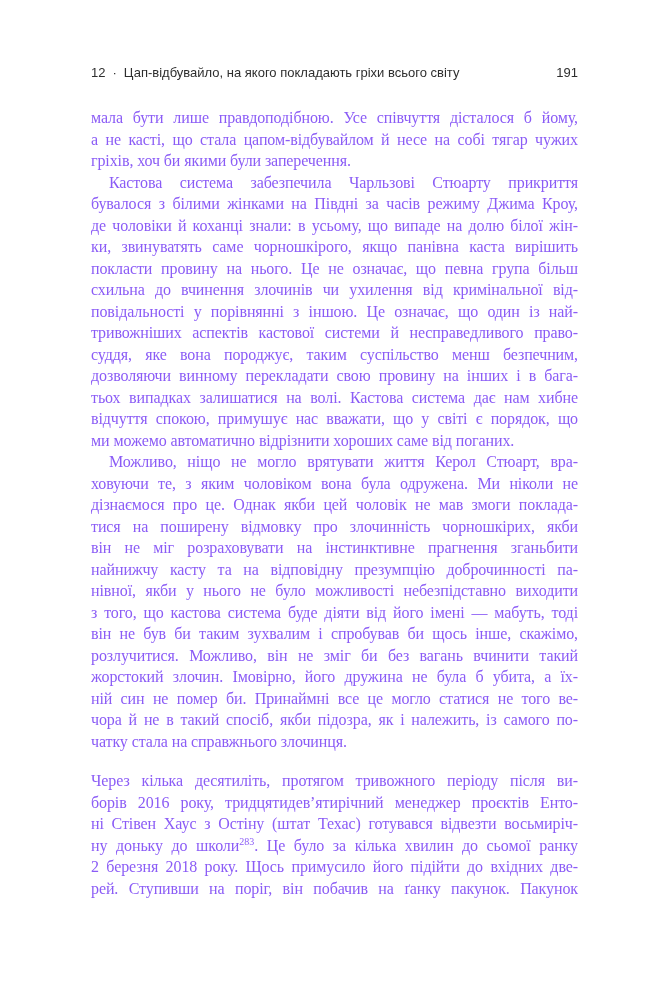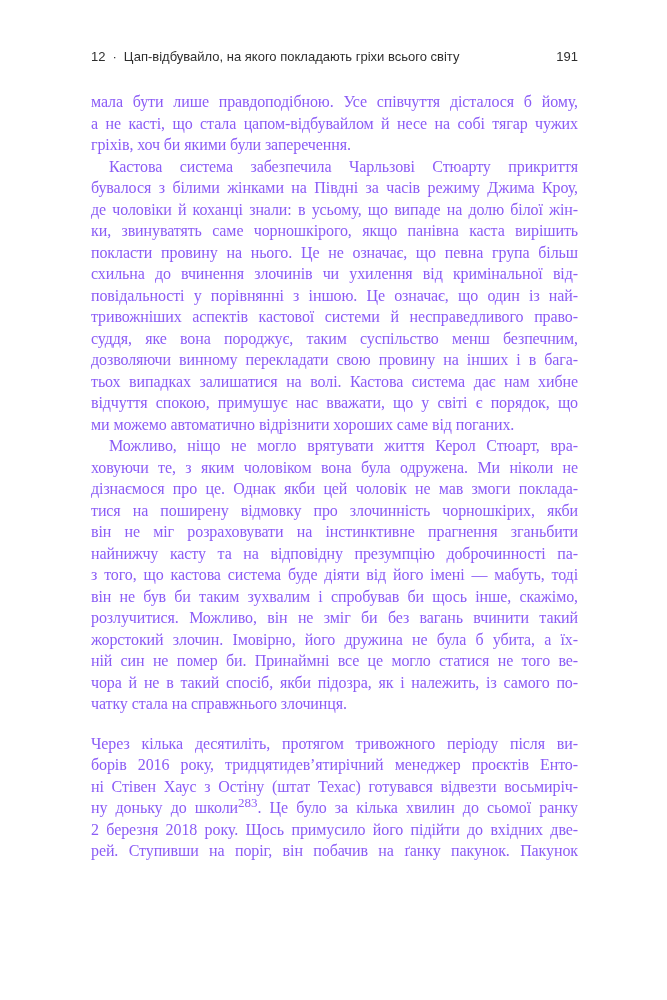--- a/index.html
+++ b/index.html
@@ -1,21 +1,21 @@
 <!DOCTYPE html>
 <html lang="uk"><head>
 <meta charset="utf-8">
 <style>
   html, body { margin: 0; padding: 0; background: #ffffff; }
   .page {
     position: relative;
     width: 667px;
     height: 944px;
     background: #ffffff;
-    margin: 0 auto;
+    margin: 16px auto;
     overflow: hidden;
     font-family: "Liberation Serif", "DejaVu Serif", serif;
     color: #1c1c1c;
   }
   .running-header {
     position: absolute;
     top: 49px;
     left: 91px;
     width: 487px;
     display: flex;
@@ -43,21 +43,21 @@
   .paragraph { margin: 0; }
   .paragraph.section-start { margin-top: 18px; }
   .line {
     text-align: justify;
     text-align-last: justify;
     white-space: normal;
   }
   .line.para-end { text-align-last: left; }
   .line.indent { text-indent: 18px; }
   sup.footnote-ref {
-    font-size: 13px;
+    font-size: 10px;
     line-height: 0;
     letter-spacing: 0;
     vertical-align: baseline;
     position: relative;
     top: -6px;
   }
 </style>
 </head>
 <body>
 
@@ -94,20 +94,21 @@
       <div class="line para-end">ми можемо автоматично відрізнити хороших саме від поганих.</div>
     </div>
 
     <div class="paragraph">
       <div class="line indent">Можливо, ніщо не могло врятувати життя Керол Стюарт, вра-</div>
       <div class="line">ховуючи те, з яким чоловіком вона була одружена. Ми ніколи не</div>
       <div class="line">дізнаємося про це. Однак якби цей чоловік не мав змоги поклада-</div>
       <div class="line">тися на поширену відмовку про злочинність чорношкірих, якби</div>
       <div class="line">він не міг розраховувати на інстинктивне прагнення зганьбити</div>
       <div class="line">найнижчу касту та на відповідну презумпцію доброчинності па-</div>
+      <div class="line">нівної, якби у нього не було можливості небезпідставно виходити</div>
       <div class="line">з того, що кастова система буде діяти від його імені — мабуть, тоді</div>
       <div class="line">він не був би таким зухвалим і спробував би щось інше, скажімо,</div>
       <div class="line">розлучитися. Можливо, він не зміг би без вагань вчинити такий</div>
       <div class="line">жорстокий злочин. Імовірно, його дружина не була б убита, а їх-</div>
       <div class="line">ній син не помер би. Принаймні все це могло статися не того ве-</div>
       <div class="line">чора й не в такий спосіб, якби підозра, як і належить, із самого по-</div>
       <div class="line para-end">чатку стала на справжнього злочинця.</div>
     </div>
 
     <div class="paragraph section-start">

